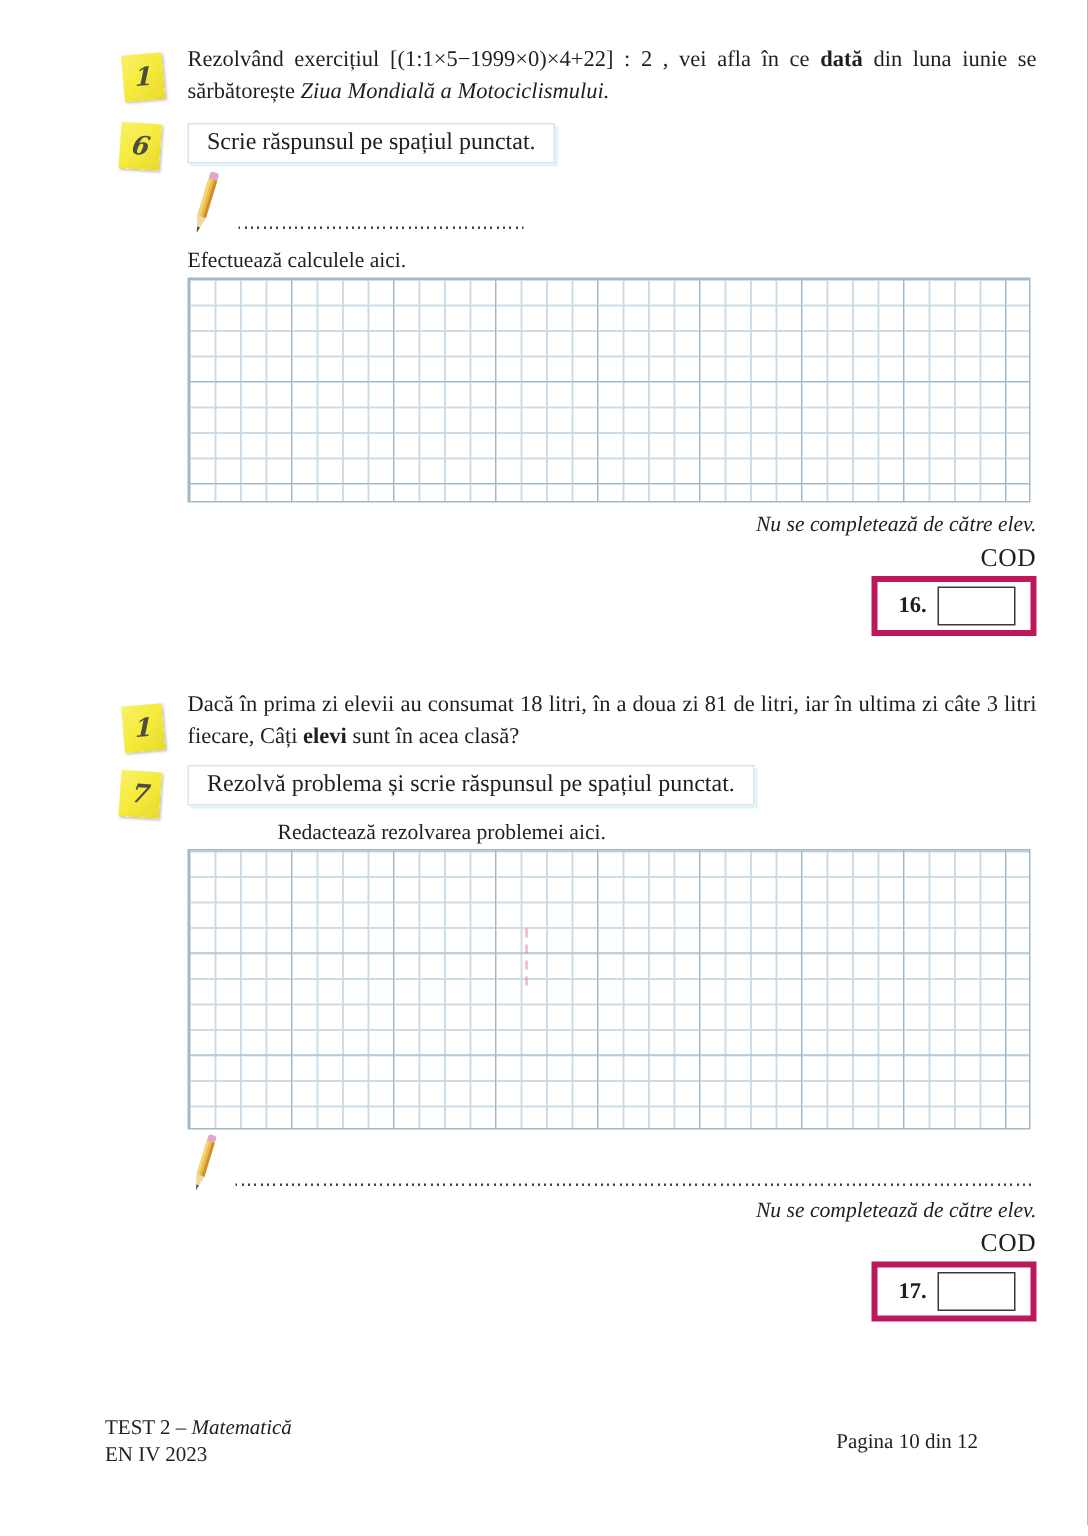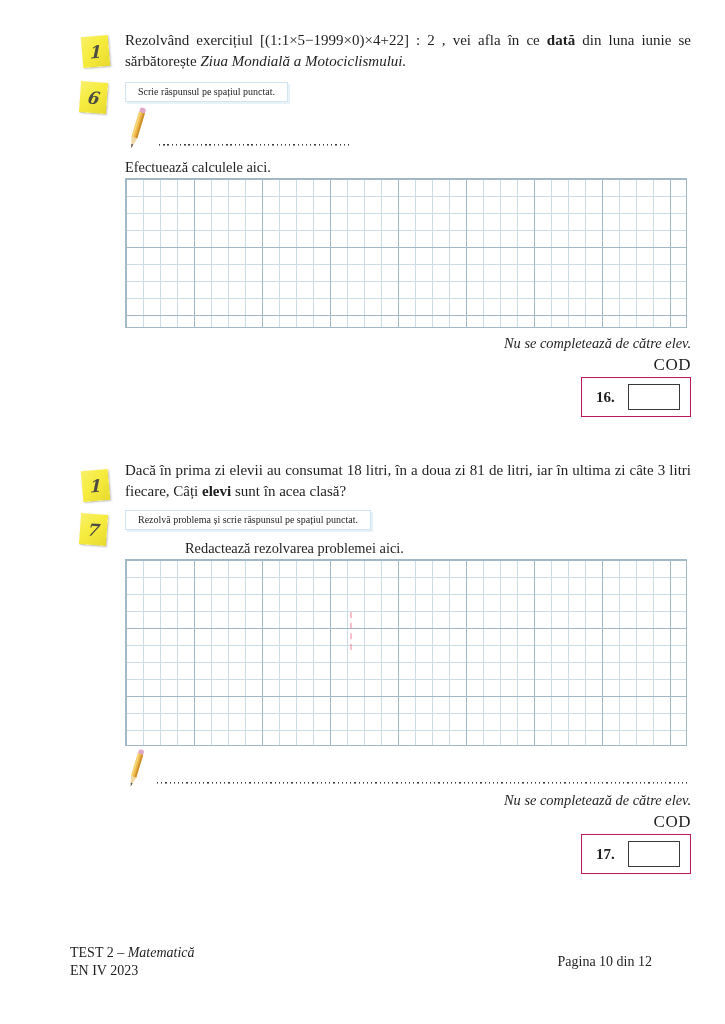--- a/index.html
+++ b/index.html
@@ -23,21 +23,21 @@
   .flow{position:absolute;left:125px;width:566px;}
   .stmt{font-size:15px;line-height:21px;text-align:justify;}
   .stmt i{font-style:italic;}
   .stmt b{font-weight:bold;}
   .instr-box{
     display:inline-block;
     margin-top:10px;
     padding:3px 12px 4px 12px;
     border:1px solid var(--box-border);
     box-shadow:2px 2px 0 rgba(185,215,235,.35);
-    font-size:10px;
+    font-size:16px;
     background:#fff;
   }
   .pencil-row{display:flex;align-items:flex-end;margin-top:4px;}
   .pencil{width:24px;height:46px;flex:0 0 auto;}
   .dotline{
     height:3px;
     margin:0 0 6px 10px;
     background-image:repeating-linear-gradient(90deg,#3c3c3c 0 1.3px,transparent 1.3px 4.2px);
     background-position:left bottom;
     background-size:100% 1.6px;
@@ -62,21 +62,21 @@
   .grid-2{height:187px;margin-top:0px;}
   .anchor-mark{
     position:absolute;left:224px;top:52px;height:38px;width:0;
     border-left:2px dashed rgba(240,130,150,.5);
   }
   .note{font-style:italic;font-size:14.4px;line-height:21px;text-align:right;margin-top:5px;}
   .cod{font-size:17px;line-height:21px;text-align:right;letter-spacing:.5px;}
   .code-box{
     margin-left:auto;margin-top:2px;
     width:110px;height:40px;
-    border:1px solid #be185d;
+    border:4px solid #be185d;
     display:flex;align-items:center;
     padding:0 10px 0 14px;
     background:#fff;
   }
   .code-num{font-weight:bold;font-size:15px;}
   .code-field{
     margin-left:auto;
     width:52px;height:26px;
     border:1.5px solid #3a3a3a;
     background:#fff;

